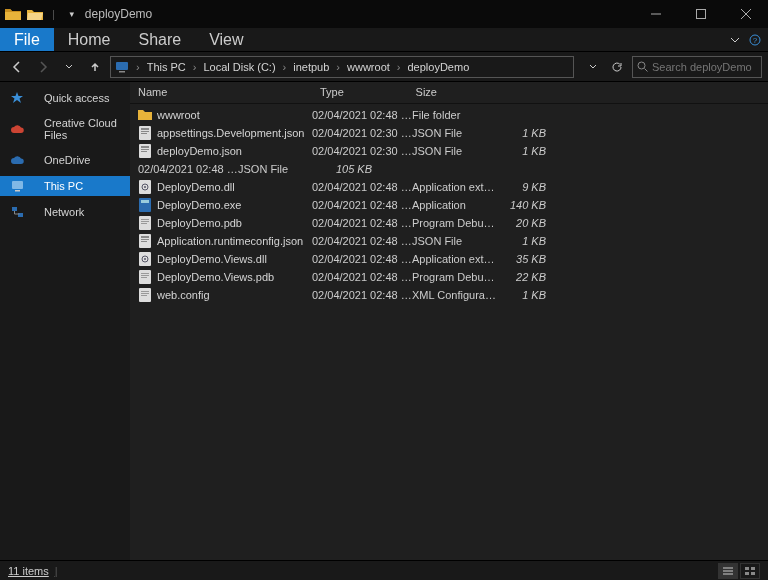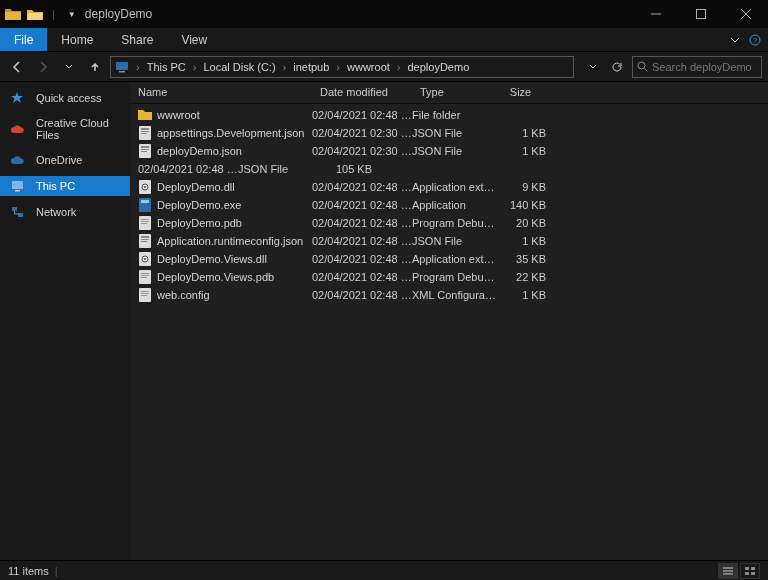--- a/index.html
+++ b/index.html
@@ -10,64 +10,64 @@
   .qat { display: flex; align-items: center; padding-left: 4px; gap: 4px; }
   .qat-icon { width: 18px; height: 18px; display: flex; align-items: center; justify-content: center; }
   .title-sep { color: #555; margin: 0 4px; }
   .title-text { color: #bbb; font-size: 12px; }
   .win-controls { margin-left: auto; display: flex; }
   .win-btn { width: 45px; height: 28px; display: flex; align-items: center; justify-content: center; color: #aaa; }
   .win-btn svg { width: 10px; height: 10px; }
 
   
   .ribbon-tabs { height: 24px; background: #191919; display: flex; align-items: stretch; border-bottom: 1px solid #000; }
-  .rtab { padding: 0 14px; display: flex; align-items: center; color: #ccc; font-size: 12px; }
+  .rtab { padding: 0 14px; display: flex; align-items: center; color: #ccc; font-size: 16px; }
   .rtab.file { background: #1979ca; color: #fff; }
   .ribbon-right { margin-left: auto; display: flex; align-items: center; padding-right: 6px; gap: 6px; color: #ccc; }
   .chev-down, .help-icon { width: 14px; height: 14px; display:flex;align-items:center;justify-content:center; }
 
   
   .navrow { height: 30px; background: #191919; display: flex; align-items: center; padding: 0 6px; gap: 4px; border-bottom: 1px solid #000; }
   .nav-btn { width: 22px; height: 22px; display:flex;align-items:center;justify-content:center; color:#ccc; }
   .nav-btn.disabled { color:#555; }
   .addr { flex: 1; height: 22px; border:1px solid #555; background:#191919; display:flex; align-items:center; padding:0 4px; gap:4px; overflow:hidden; }
   .addr .pc-icon { width:14px;height:14px; }
   .crumb { color:#d4d4d4; white-space:nowrap; }
   .crumb-sep { color:#888; margin:0 3px; }
   .addr-actions { display:flex; gap:2px; margin-left:4px; }
   .search { width:130px; height:22px; border:1px solid #555; background:#191919; display:flex; align-items:center; padding:0 4px; gap:4px; color:#888; }
   .search input { background:transparent; border:none; color:#ccc; font-size:11px; width:100%; outline:none; }
 
   
   .body { position:absolute; top:82px; bottom:20px; left:0; right:0; display:flex; }
   .sidebar { width:130px; background:#191919; padding:6px 0; }
-  .sb-item { display:flex; align-items:center; gap:12px; padding:3px 10px; color:#d4d4d4; }
+  .sb-item { display:flex; align-items:center; gap:20px; padding:3px 10px; color:#d4d4d4; }
   .sb-item.selected { background:#1979ca; color:#fff; }
   .sb-spacer { height:6px; }
   .sb-icon { width:14px; height:14px; display:flex;align-items:center;justify-content:center; flex-shrink:0; }
 
   .content { flex:1; background:#1f1f1f; display:flex; flex-direction:column; }
   .cols { display:flex; height:22px; border-bottom:1px solid #111; color:#ccc; }
   .col { padding:4px 8px 4px 8px; border-right:1px solid transparent; }
   .col.name { width:182px; }
   .col.date { width:100px; }
   .col.type { width:84px; }
-  .col.size { width:50px; text-align:center; }
+  .col.size { width:50px; text-align:right; }
 
   .rows { padding-top:2px; }
   .row { display:flex; align-items:center; height:18px; padding-left:8px; }
   .cell { overflow:hidden; white-space:nowrap; text-overflow:ellipsis; }
   .cell.name { width:174px; display:flex; align-items:center; gap:5px; }
   .cell.date { width:100px; color:#ccc; }
   .cell.type { width:84px; color:#ccc; }
-  .cell.size { width:50px; text-align:right; color:#ccc; }
+  .cell.size { width:50px; text-align:right; color:#ccc;font-style:italic; }
   .file-icon { width:14px; height:14px; flex-shrink:0; display:flex;align-items:center;justify-content:center; }
 
   
-  .status { position:absolute; bottom:0; left:0; right:0; height:20px; background:#191919; border-top:1px solid #000; display:flex; align-items:center; padding:0 8px; color:#ccc; font-size:11px; }
+  .status { position:absolute; bottom:0; left:0; right:0; height:20px; background:#191919; border-top:1px solid #000; display:flex; align-items:center; padding:0 8px; color:#ccc; font-size:11px;text-decoration:underline; }
   .status-sep { color:#555; margin:0 6px; }
   .view-toggle { margin-left:auto; display:flex; gap:2px; }
   .vt-btn { width:20px; height:16px; border:1px solid #333; display:flex;align-items:center;justify-content:center; }
   .vt-btn.active { background:#333; }
 
   
   svg { display:block; }
 </style>
 </head>
 <body>
@@ -240,21 +240,20 @@
             <path d="M3.5 5v3h5" fill="none" stroke="#888"></path>
           </svg>
         </span>
       <span>Network</span>
     </div>
   </div>
 
   <div class="content">
     <div class="cols">
       <div class="col name">Name</div>
-      <div class="col date">Date modified</div>
       <div class="col type">Type</div>
       <div class="col size">Size</div>
     </div>
     <div class="rows" id="rows">
         <div class="row">
           <div class="cell name">
             <span class="file-icon">
               <svg width="14" height="12" viewBox="0 0 14 12">
                 <path d="M0 1h5l2 2h7v8H0z" fill="#e8b33a"></path>
               </svg>

